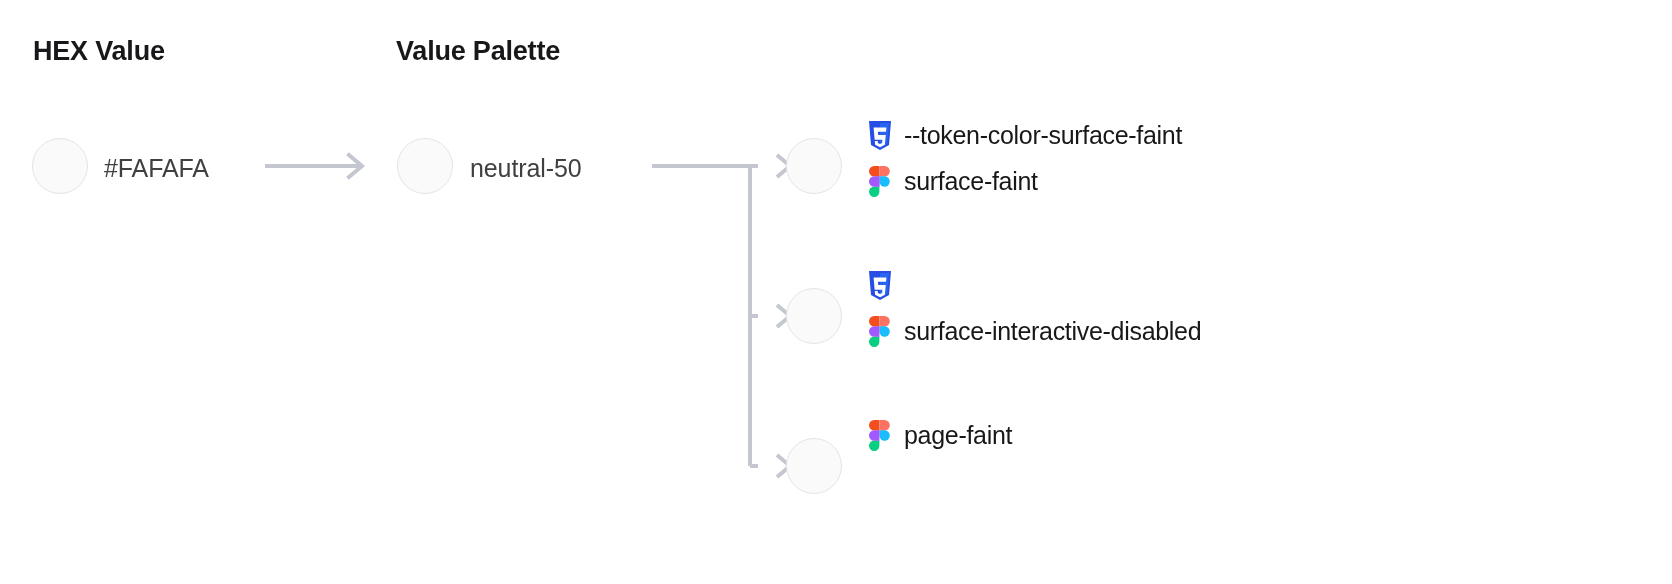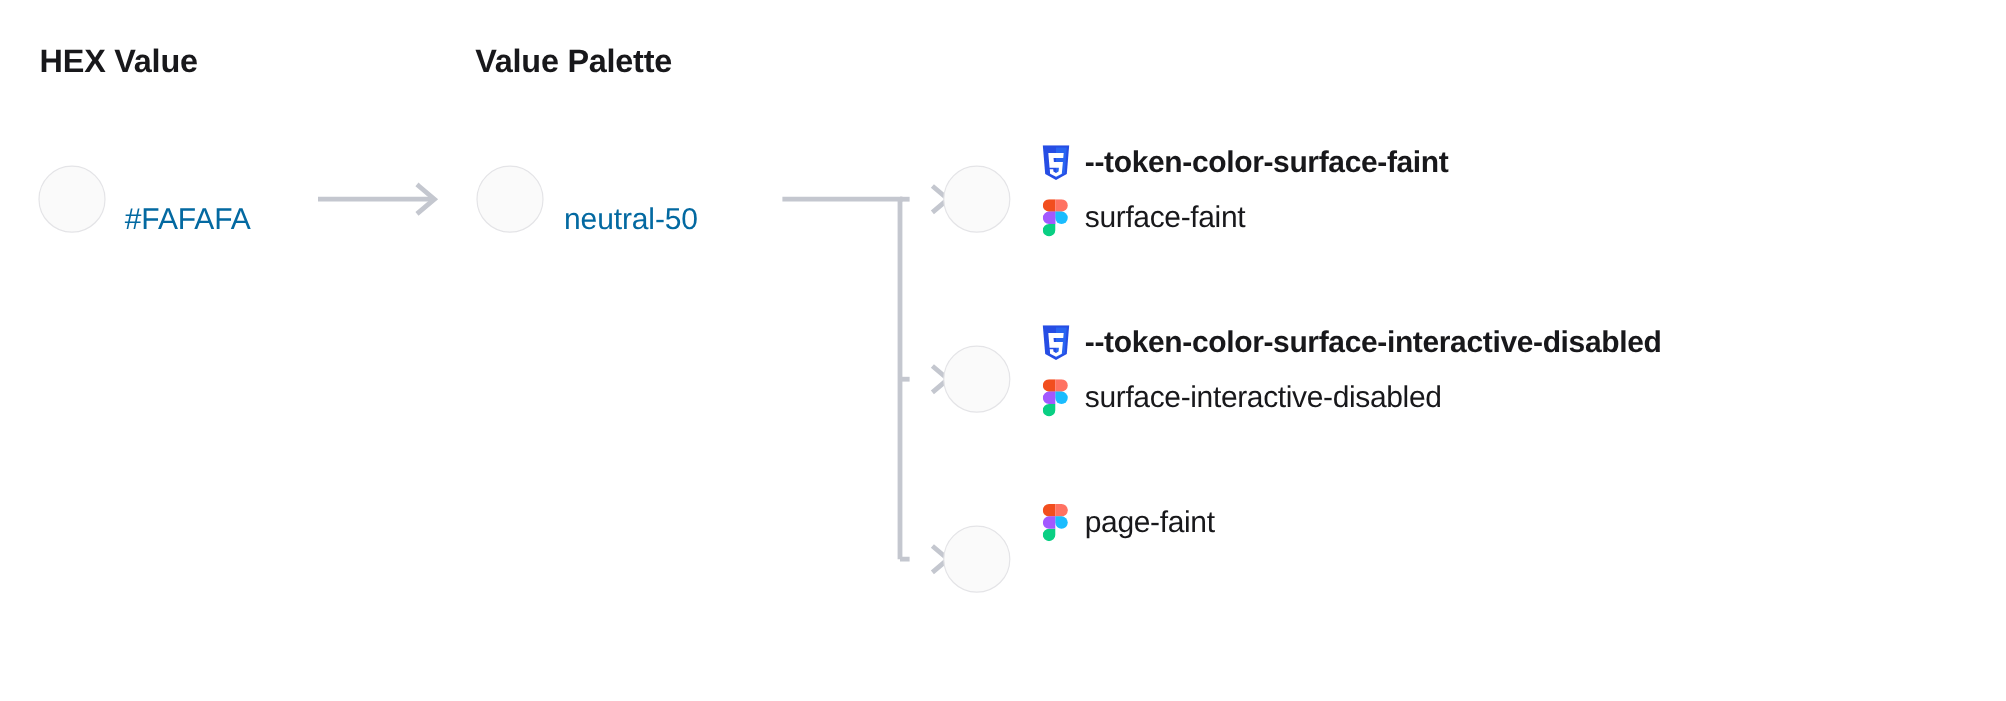--- a/index.html
+++ b/index.html
@@ -46,24 +46,23 @@
   .swatch.core-sw  { left: 397px; top: 138px; }
   .swatch.sem-sw-0 { left: 786px; top: 138px; }
   .swatch.sem-sw-1 { left: 786px; top: 288px; }
   .swatch.sem-sw-2 { left: 786px; top: 438px; }
 
   
   .value-label {
     position: absolute;
     font-size: 25px;
     font-weight: 400;
-    color: #0369a1;
+    color: #404040;
     white-space: nowrap;
     letter-spacing: -0.1px;
-    margin-top: 15px;
   }
   .value-label.hex-val  { left: 104px; top: 154px; }
   .value-label.core-val { left: 470px; top: 154px; }
 
   
   .connector-svg {
     position: absolute;
     left: 0;
     top: 0;
     width: 1672px;
@@ -83,21 +82,21 @@
 
   .token-line {
     display: flex;
     align-items: center;
     gap: 11px;
     height: 46px;
   }
 
   .token-text {
     font-size: 25px;
-    font-weight: 700;
+    font-weight: 400;
     color: #18181b;
     white-space: nowrap;
     letter-spacing: -0.3px;
   }
   .token-text.figma-text { font-weight: 500; }
 
   .icon-wrap {
     width: 27px;
     height: 30px;
     flex: 0 0 27px;
@@ -172,21 +171,20 @@
 
   <div class="sem-row r1">
     <div class="token-line">
       <span class="icon-wrap">
         <svg width="26" height="29" viewBox="0 0 26 29" xmlns="http://www.w3.org/2000/svg">
           <path d="M2 0 h22 l-2 24 -9 5 -9 -5 Z" fill="#264DE4"></path>
           <path d="M13 2 v25.2 l7.3 -4.1 1.7 -21.1 Z" fill="#2965F1"></path>
           <path d="M6.6 6.5 h12.8 l-0.35 4.2 h-8.1 l0.3 3.4 h7.5 l-0.9 9.6 -4.85 2.6 -4.9 -2.6 -0.3 -3.6 h2.9 l0.16 1.9 2.14 1.1 2.15 -1.15 0.28 -3.2 h-7.8 l-0.85 -9.9 Z" fill="#FFFFFF"></path>
         </svg>
       </span>
-      <span class="token-text">--token-color-surface-interactive-disabled</span>
     </div>
     <div class="token-line">
       <span class="icon-wrap">
         <svg width="21" height="31" viewBox="0 0 21 31" xmlns="http://www.w3.org/2000/svg">
           <path d="M0 5.2 A5.2 5.2 0 0 1 5.2 0 h5.2 v10.4 H5.2 A5.2 5.2 0 0 1 0 5.2 Z" fill="#F24E1E"></path>
           <path d="M10.4 0 h5.2 a5.2 5.2 0 0 1 0 10.4 h-5.2 Z" fill="#FF7262"></path>
           <path d="M10.4 10.3 h5.2 a5.2 5.2 0 1 1 -5.2 5.2 Z" fill="#1ABCFE"></path>
           <path d="M0 25.8 a5.2 5.2 0 0 1 5.2 -5.2 h5.2 v5.2 a5.2 5.2 0 0 1 -10.4 0 Z" fill="#0ACF83"></path>
           <path d="M0 15.5 a5.2 5.2 0 0 1 5.2 -5.2 h5.2 v10.4 H5.2 A5.2 5.2 0 0 1 0 15.5 Z" fill="#A259FF"></path>
         </svg>

